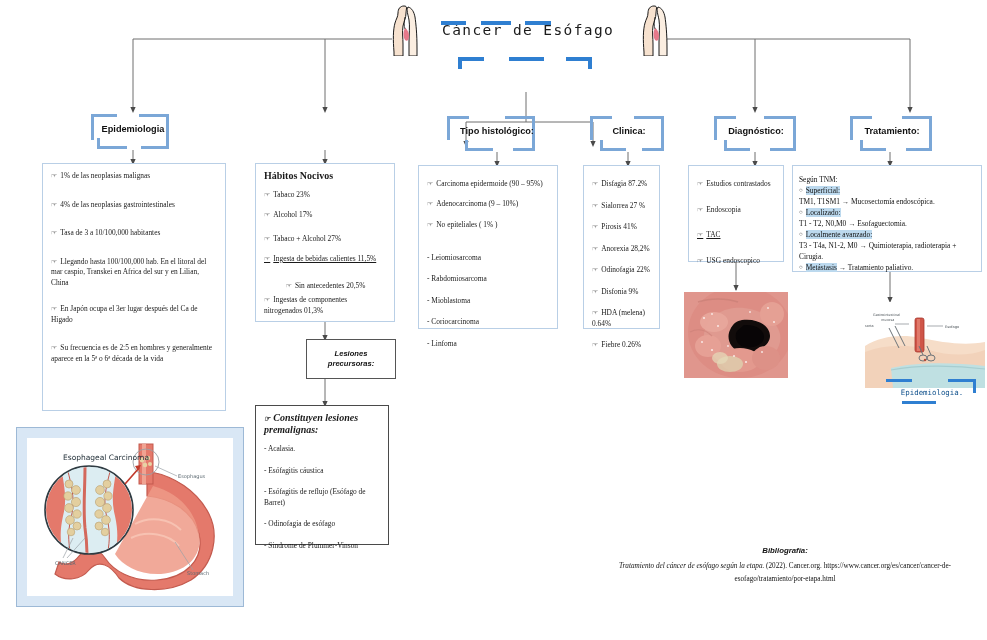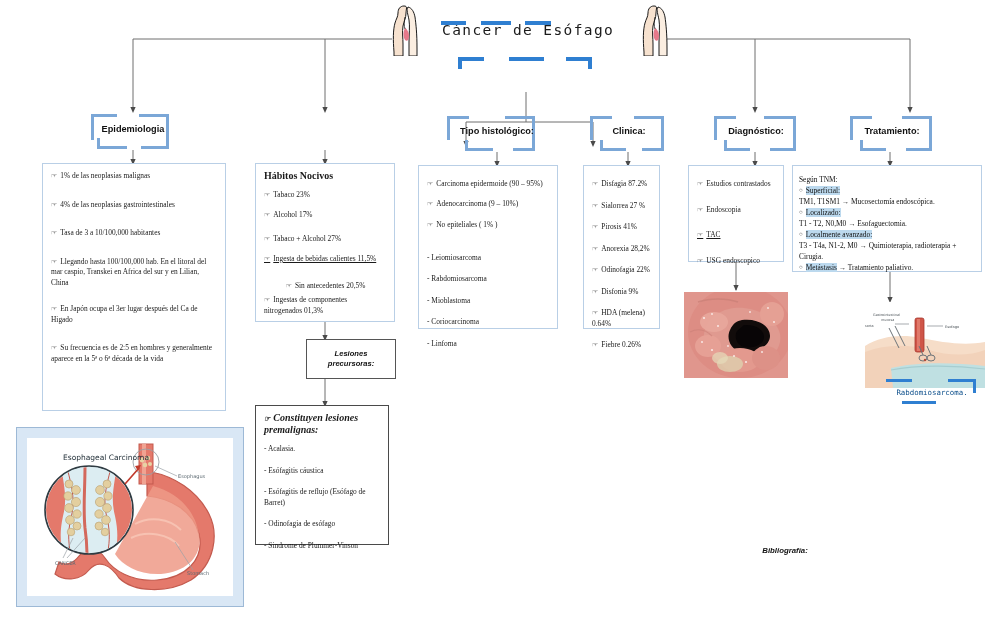--- a/index.html
+++ b/index.html
@@ -477,20 +477,23 @@
       <text x="0" y="25" font-family="DejaVu Sans, sans-serif" font-size="3.4" fill="#4b5358">sorta</text>
       <text x="80" y="25.5" font-family="DejaVu Sans, sans-serif" font-size="3.6" fill="#4b5358">Esofago</text>
     </svg>
   </div>
 
   <div class="caption-eso">
     <div class="bk" style="left:0px;top:-6px;width:26px;height:3px;"></div>
     <div class="bk" style="left:62px;top:-6px;width:28px;height:3px;"></div>
     <div class="bk" style="left:87px;top:-6px;width:3px;height:14px;"></div>
     <div class="bk" style="left:16px;top:16px;width:34px;height:3px;"></div>
-    <span class="ct">Rabdomiosarcoma.</span>
+    <span class="ct">Epidemiologia.</span>
   </div>
 
   <div class="biblio">
     <div class="bt">Bibliografía:</div>
+    <div class="br">
+      <i>Tratamiento del cáncer de esófago según la etapa.</i><span> (2022). Cancer.org. https://www.cancer.org/es/cancer/cancer-de-esofago/tratamiento/por-etapa.html</span>
+    </div>
   </div>
 
 </div>
 
 </body></html>

